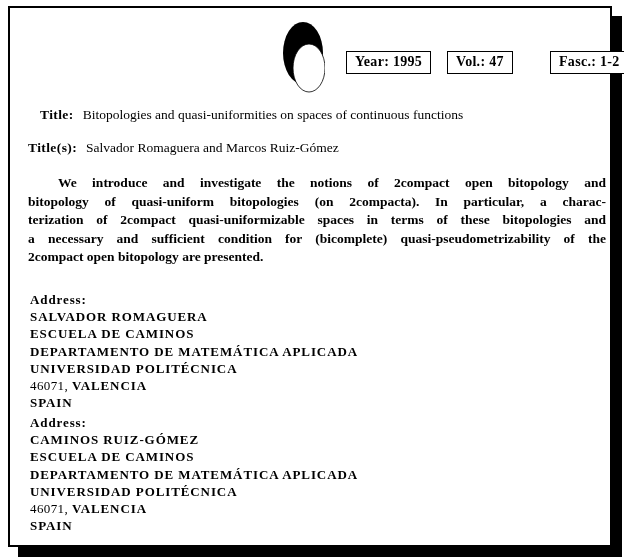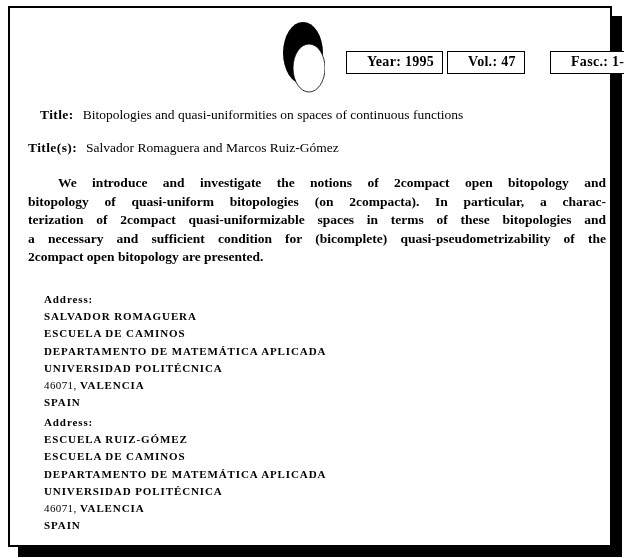--- a/index.html
+++ b/index.html
@@ -26,21 +26,21 @@
     position: absolute;
     left: 273px;
     top: 14px;
     width: 42px;
     height: 78px;
   }
   .badge {
     position: absolute;
     top: 43px;
     border: 1px solid #000;
-    padding: 2px 8px 3px 20px;
+    padding: 2px 8px 3px 8px;
     font-weight: bold;
     font-size: 14px;
     letter-spacing: 0.3px;
     white-space: nowrap;
     background: #fff;
   }
   .badge.b0 { left: 336px; }
   .badge.b1 { left: 437px; }
   .badge.b2 { left: 508px; margin-left: 32px; }
   .line {
@@ -59,23 +59,23 @@
     top: 166px;
     width: 578px;
     font-size: 13.5px;
     line-height: 18.5px;
   }
   .al { text-align: justify; text-align-last: justify; font-weight: bold; }
   .al.first { text-indent: 30px; }
   .al.last { text-align-last: left; }
   .addr {
     position: absolute;
-    left: 34px;
+    left: 20px;
     font-weight: bold;
-    font-size: 11px;
+    font-size: 13px;
     line-height: 17.2px;
     letter-spacing: 0.9px;
     white-space: nowrap;
   }
   .addr.block1 { top: 283px; }
   .addr.block2 { top: 406px; }
   .zip { font-weight: normal; letter-spacing: 0.4px; }
 </style>
 </head>
 <body>
@@ -115,21 +115,21 @@
       <div>SALVADOR ROMAGUERA</div>
       <div>ESCUELA DE CAMINOS</div>
       <div>DEPARTAMENTO DE MATEMÁTICA APLICADA</div>
       <div>UNIVERSIDAD POLITÉCNICA</div>
       <div><span class="zip">46071,</span> <span>VALENCIA</span></div>
       <div>SPAIN</div>
     </div>
 
     <div class="addr block2">
       <div>Address:</div>
-      <div>ESCUELA RUIZ-GÓMEZ</div>
+      <div>CAMINOS RUIZ-GÓMEZ</div>
       <div>ESCUELA DE CAMINOS</div>
       <div>DEPARTAMENTO DE MATEMÁTICA APLICADA</div>
       <div>UNIVERSIDAD POLITÉCNICA</div>
       <div><span class="zip">46071,</span> <span>VALENCIA</span></div>
       <div>SPAIN</div>
     </div>
 
   </div>
 </div>
 

